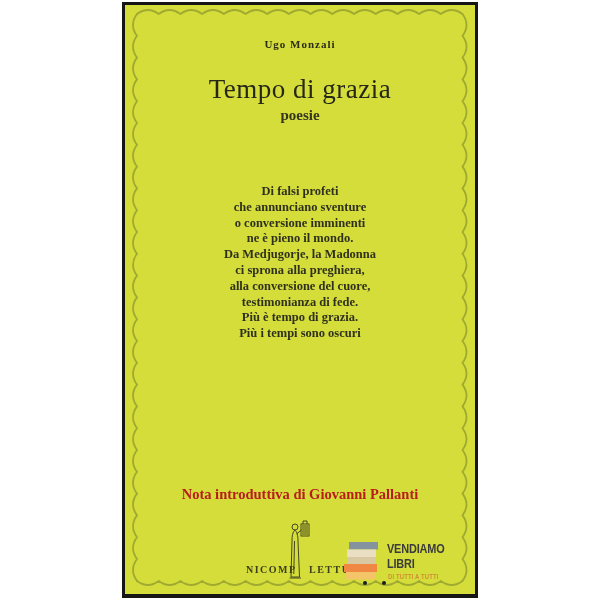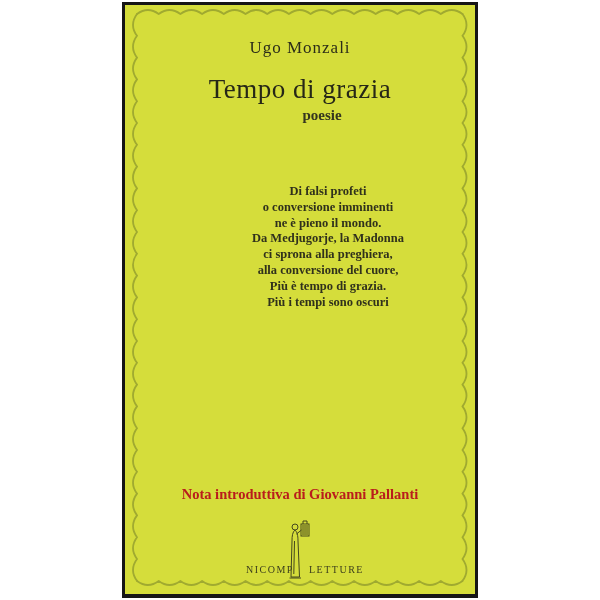--- a/index.html
+++ b/index.html
@@ -14,42 +14,42 @@
     position:absolute; left:122px; top:2px; width:356px; height:596px;
     box-sizing:border-box;
     background:#d5dd3b;
     border:3px solid #161616;
     border-bottom-width:4px;
   }
   .wave-svg { position:absolute; left:0; top:0; pointer-events:none; }
 
   .author {
     position:absolute; top:33px; left:0; width:100%; text-align:center;
-    font-size:17px; font-weight:normal; letter-spacing:1px; color:#2c2d19;
+    font-size:11px; font-weight:bold; letter-spacing:1px; color:#2c2d19;
   }
   .title {
     position:absolute; top:69px; left:0; width:100%; text-align:center;
     font-size:27px; font-weight:normal; letter-spacing:0.5px; color:#262717;
   }
   .subtitle {
     position:absolute; top:102px; left:0; width:100%; text-align:center;
-    font-size:15px; font-weight:bold; color:#35361f;margin-left:22px;
+    font-size:15px; font-weight:bold; color:#35361f;
   }
   .poem {
     position:absolute; top:179px; left:0; width:100%; text-align:center;
-    font-size:12.5px; font-weight:bold; line-height:15.8px; color:#30311c;margin-left:28px;
+    font-size:12.5px; font-weight:bold; line-height:15.8px; color:#30311c;
   }
   .note {
     position:absolute; top:481px; left:0; width:100%; text-align:center;
     font-size:14.5px; font-weight:bold; color:#b91c1c;
   }
 
   .pub-name {
     position:absolute; top:559px;
-    font-size:10px; font-weight:normal; letter-spacing:1.5px; color:#3c3e1c;
+    font-size:10px; font-weight:bold; letter-spacing:1.5px; color:#3c3e1c;
   }
   .pub-left  { left:121px; }
   .pub-right { left:184px; z-index:1; }
   .pub-figure { position:absolute; left:162px; top:514px; z-index:2; }
 
   .badge {
     position:absolute; left:218px; top:535px; width:138px; height:55px; z-index:5;
     font-family:"Liberation Sans", sans-serif;
   }
   .badge-books { position:absolute; left:0; top:2px; }
@@ -79,25 +79,27 @@
         <path id="wave-right" d="M337.5,9 q8,10.9 0,21.8 q8,10.9 0,21.8 q8,10.9 0,21.8 q8,10.9 0,21.8 q8,10.9 0,21.8 q8,10.9 0,21.8 q8,10.9 0,21.8 q8,10.9 0,21.8 q8,10.9 0,21.8 q8,10.9 0,21.8 q8,10.9 0,21.8 q8,10.9 0,21.8 q8,10.9 0,21.8 q8,10.9 0,21.8 q8,10.9 0,21.8 q8,10.9 0,21.8 q8,10.9 0,21.8 q8,10.9 0,21.8 q8,10.9 0,21.8 q8,10.9 0,21.8 q8,10.9 0,21.8 q8,10.9 0,21.8 q8,10.9 0,21.8 q8,10.9 0,21.8 q8,10.9 0,21.8 q8,10.9 0,21.8"></path>
       </g>
     </svg>
 
     <div class="author">Ugo Monzali</div>
     <div class="title">Tempo di grazia</div>
     <div class="subtitle">poesie</div>
 
     <div class="poem">
       <div>Di falsi profeti</div>
+      <div>che annunciano sventure</div>
       <div>o conversione imminenti</div>
       <div>ne è pieno il mondo.</div>
       <div>Da Medjugorje, la Madonna</div>
       <div>ci sprona alla preghiera,</div>
       <div>alla conversione del cuore,</div>
+      <div>testimonianza di fede.</div>
       <div>Più è tempo di grazia.</div>
       <div>Più i tempi sono oscuri</div>
     </div>
 
     <div class="note">Nota introduttiva di Giovanni Pallanti</div>
 
     <span class="pub-name pub-left">NICOMP</span>
 
     <svg class="pub-figure" width="24" height="62" viewBox="0 0 24 62">
       <g fill="none" stroke="#44471d" stroke-width="1">
@@ -107,15 +109,31 @@
         <circle cx="8" cy="8" r="3"></circle>
         <path d="M8,11 C5.5,13 5,17 5,22 L4,58 L12.5,58 L11,22 C11,16 10,13 8,11 Z"></path>
         <path d="M7.5,22 L6.8,55"></path>
         <path d="M9.5,15 L14.5,11"></path>
         <path d="M2.5,59 L14,59"></path>
       </g>
     </svg>
 
     <span class="pub-name pub-right">LETTURE</span>
 
+    <div class="badge">
+      <svg class="badge-books" width="48" height="46" viewBox="0 0 48 46">
+        <rect x="6" y="0" width="29" height="7.5" fill="#84939e"></rect>
+        <rect x="4" y="7.5" width="29" height="7.5" fill="#eadfc3"></rect>
+        <rect x="5" y="15" width="28" height="7" fill="#d9c9a3"></rect>
+        <rect x="1" y="22" width="33" height="8" fill="#f08843"></rect>
+        <rect x="3" y="30" width="29" height="7.5" fill="#f3c468"></rect>
+        <circle cx="22" cy="41" r="2" fill="#1c1c1c"></circle>
+        <circle cx="41" cy="41" r="2" fill="#1c1c1c"></circle>
+      </svg>
+      <div class="badge-text">
+        <div>VENDIAMO</div>
+        <div>LIBRI</div>
+      </div>
+      <div class="badge-tagline">DI TUTTI A TUTTI</div>
+    </div>
 
   </div>
 </div>
 
 </body></html>

